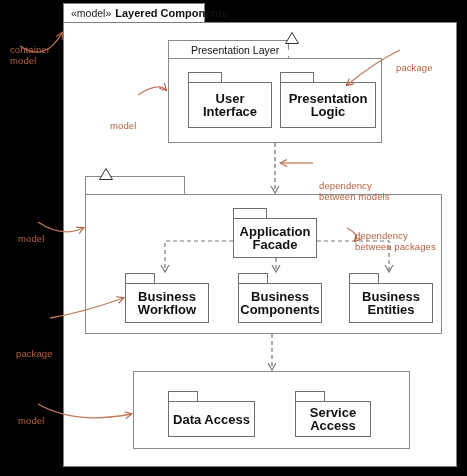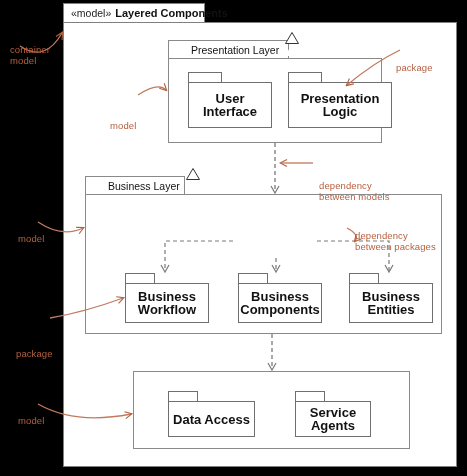--- a/index.html
+++ b/index.html
@@ -165,38 +165,44 @@
   </div>
 
   <div class="pkg" style="left:188px; top:72px; width:84px; height:56px;">
     <div class="pkg-tab" style="width:34px;"></div>
     <div class="pkg-body">
       <span class="pkg-label">User
 Interface</span>
     </div>
   </div>
 
-  <div class="pkg" style="left:288px; top:72px; width:104px; height:56px;">
+  <div class="pkg" style="left:280px; top:72px; width:96px; height:56px;">
     <div class="pkg-tab" style="width:34px;"></div>
     <div class="pkg-body">
       <span class="pkg-label">Presentation
 Logic</span>
     </div>
   </div>
 
   <div class="layer" style="left:85px; top:194px; width:357px; height:140px;"></div>
   <div class="layer-tab" style="left:85px; top:176px; width:100px;">
-    <span class="ltitle">Business Layer</span>
     <span class="tri">
       <svg width="14" height="12" viewBox="0 0 14 12" style="position:absolute;left:-7px;top:-12px;">
         <polygon points="7,0.5 13.5,11.5 0.5,11.5" fill="#ffffff" stroke="#333333" stroke-width="1"></polygon>
       </svg>
     </span>
   </div>
 
+  <div class="pkg" style="left:233px; top:208px; width:84px; height:50px;">
+    <div class="pkg-tab" style="width:34px;"></div>
+    <div class="pkg-body">
+      <span class="pkg-label">Application
+Facade</span>
+    </div>
+  </div>
 
   <div class="pkg" style="left:125px; top:273px; width:84px; height:50px;">
     <div class="pkg-tab" style="width:30px;"></div>
     <div class="pkg-body">
       <span class="pkg-label">Business
 Workflow</span>
     </div>
   </div>
 
   <div class="pkg" style="left:238px; top:273px; width:84px; height:50px;">
@@ -220,21 +226,21 @@
   <div class="pkg" style="left:168px; top:391px; width:87px; height:46px;">
     <div class="pkg-tab" style="width:30px;"></div>
     <div class="pkg-body">
       <span class="pkg-label">Data Access</span>
     </div>
   </div>
 
   <div class="pkg" style="left:295px; top:391px; width:76px; height:46px;">
     <div class="pkg-tab" style="width:30px;"></div>
     <div class="pkg-body">
-      <span class="pkg-label">Service Agents</span>
+      <span class="pkg-label">Service Access</span>
     </div>
   </div>
 
   <svg class="layer-svg">
     <defs>
       <marker id="openArrow" markerWidth="10" markerHeight="10" refX="7" refY="5" orient="auto" markerUnits="userSpaceOnUse">
         <path d="M1,1 L8,5 L1,9" fill="none" stroke="#7a7a7a" stroke-width="1.2"></path>
       </marker>
       <marker id="redArrow" markerWidth="9" markerHeight="9" refX="7" refY="4.5" orient="auto" markerUnits="userSpaceOnUse">
         <path d="M1,1 L8,4.5 L1,8" fill="none" stroke="#b5603f" stroke-width="1.1"></path>

